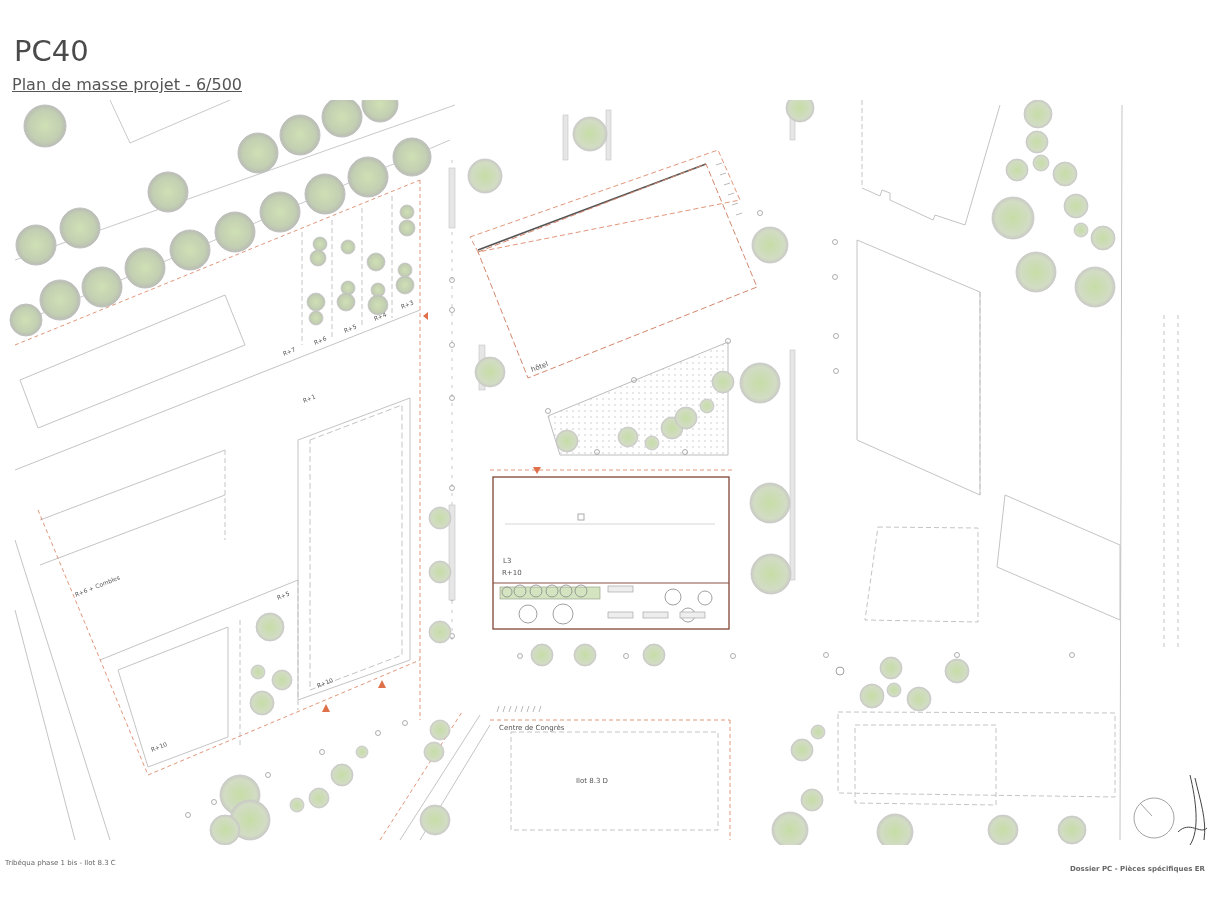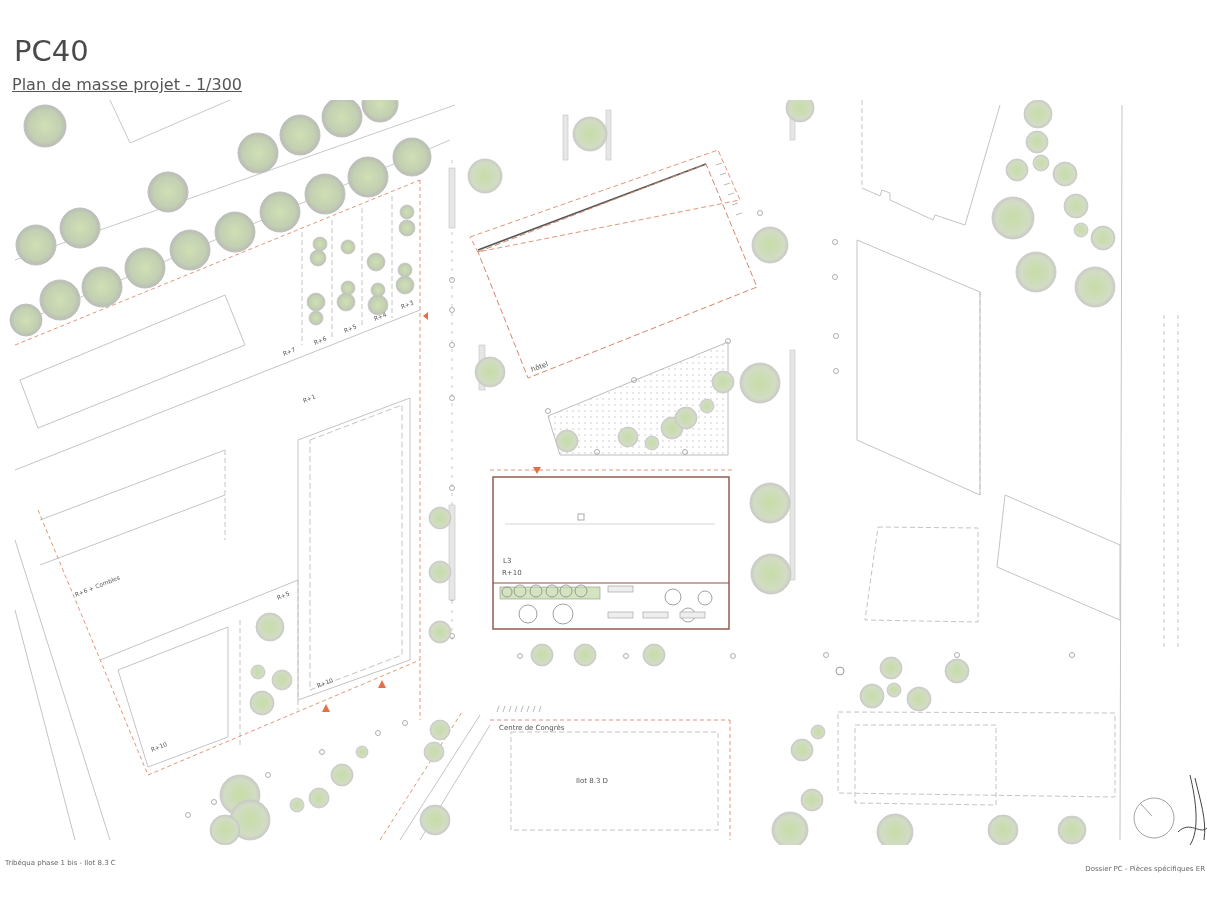--- a/index.html
+++ b/index.html
@@ -1,28 +1,28 @@
 <!DOCTYPE html>
 <html><head>
 <meta charset="utf-8">
 <style>
   html, body { margin:0; padding:0; background:#ffffff; }
   body { width:1207px; height:905px; position:relative; overflow:hidden; font-family:"DejaVu Sans", sans-serif; }
   .title { position:absolute; left:14px; top:34px; font-size:29px; font-weight:normal; color:#4a4a4a; letter-spacing:0px; }
   .subtitle { position:absolute; left:12px; top:75px; font-size:16px; color:#555; text-decoration:underline; }
   .plan { position:absolute; left:0; top:100px; width:1207px; height:745px; }
   .footer-left { position:absolute; left:5px; top:859px; font-size:7px; color:#666;text-align:right; }
-  .footer-right { position:absolute; right:2px; top:865px; font-size:7px; color:#666; white-space:nowrap; }
+  .footer-right { position:absolute; right:2px; top:865px; font-size:7px; color:#666; white-space:nowrap;font-weight:bold; }
   svg text { font-family:"DejaVu Sans", sans-serif; fill:#555; }
 </style>
 </head>
 <body>
 
 <div class="title">PC40</div>
-<div class="subtitle">Plan de masse projet - 1/300</div>
+<div class="subtitle">Plan de masse projet - 6/500</div>
 
 <svg class="plan" viewBox="0 100 1207 745" width="1207" height="745" xmlns="http://www.w3.org/2000/svg">
   <defs>
     <radialGradient id="tree" cx="50%" cy="50%" r="50%">
       <stop offset="0%" stop-color="#cfe0b4"></stop>
       <stop offset="75%" stop-color="#c3cfb2"></stop>
       <stop offset="100%" stop-color="#b9bdb4"></stop>
     </radialGradient>
     <radialGradient id="treeG" cx="50%" cy="50%" r="50%">
       <stop offset="0%" stop-color="#c6dda6"></stop>

